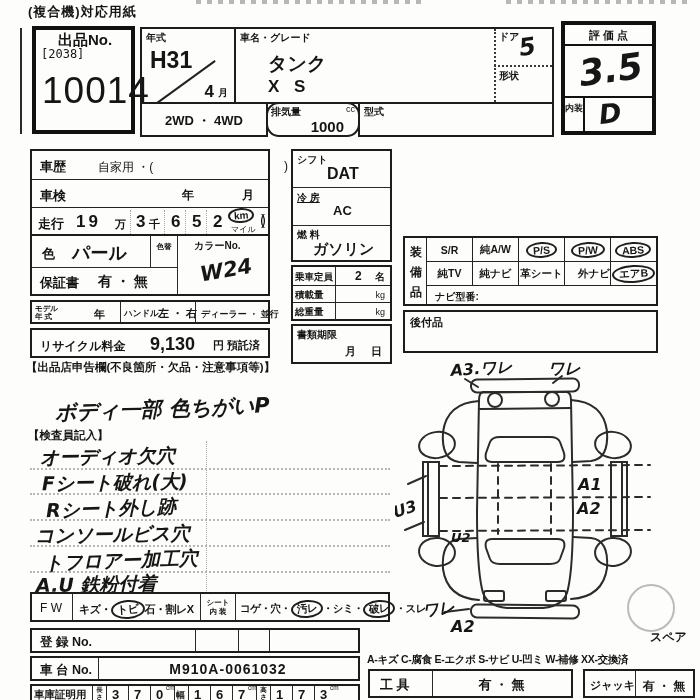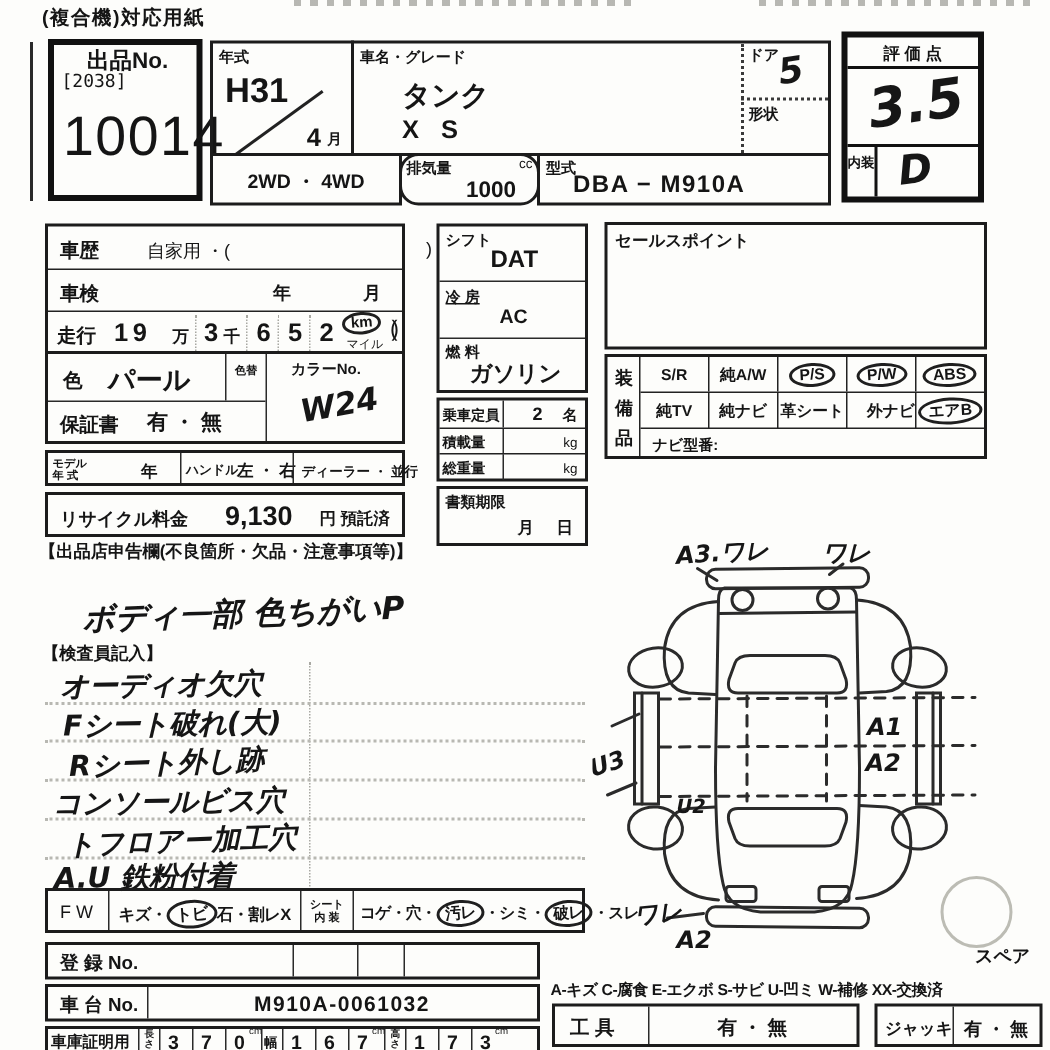--- a/index.html
+++ b/index.html
@@ -64,21 +64,20 @@
   </div>
 
   <div class="bx" style="left:266px;top:102px;width:94px;height:35px;border-radius:13px;">
     <div class="lbl" style="left:3px;top:1px;">排気量</div>
     <div class="txt" style="right:3px;top:0px;font-size:9px;">cc</div>
     <div class="txt" style="right:14px;bottom:0;font-size:15px;font-weight:bold;">1000</div>
   </div>
 
   <div class="bx" style="left:358px;top:102px;width:196px;height:35px;">
     <div class="lbl" style="left:4px;top:1px;">型式</div>
-    <div class="txt" style="left:22px;bottom:2px;font-size:16px;font-weight:bold;letter-spacing:1px;">DBA − M910A</div>
   </div>
 
   <div class="bxb" style="left:561px;top:21px;width:95px;height:114px;">
     <div class="abs" style="left:0;top:0;width:100%;height:21px;border-bottom:2px solid #111;box-sizing:border-box;">
       <div class="txt" style="left:0;right:0;top:3px;text-align:center;font-size:11px;font-weight:bold;">評 価 点</div>
     </div>
     <div class="txt hw" style="left:14px;top:24px;font-size:36px;transform:rotate(-8deg);">3.5</div>
     <div class="abs" style="left:0;bottom:0;width:100%;height:35px;border-top:2px solid #111;box-sizing:border-box;">
       <div class="abs" style="left:0;top:0;width:20px;height:100%;border-right:2px solid #111;box-sizing:border-box;">
         <div class="stk" style="position:absolute;left:0;right:0;top:5px;font-size:9px;line-height:10px;">内装</div>
@@ -181,23 +180,20 @@
       <div class="txt" style="right:5px;top:4px;font-size:9px;">kg</div>
     </div>
   </div>
 
   <div class="bx" style="left:291px;top:324px;width:101px;height:40px;">
     <div class="lbl" style="left:4px;top:2px;">書類期限</div>
     <div class="txt" style="left:52px;bottom:3px;font-size:11px;font-weight:bold;">月</div>
     <div class="txt" style="right:8px;bottom:3px;font-size:11px;font-weight:bold;">日</div>
   </div>
 
-  <div class="bx" style="left:403px;top:148px;width:255px;height:85px;">
-    <div class="lbl" style="left:5px;top:3px;font-size:11px;">セールスポイント</div>
-  </div>
 
   <div class="bx" style="left:403px;top:236px;width:255px;height:70px;">
     <div class="abs" style="left:0;top:0;width:22px;height:100%;border-right:1.5px solid #222;box-sizing:border-box;">
       <div class="txt" style="left:5px;top:4px;font-size:12px;font-weight:bold;line-height:20px;">
         <div>装</div>
         <div>備</div>
         <div>品</div>
       </div>
     </div>
     <div class="abs" style="left:22px;top:0;right:0;height:23px;display:flex;">
@@ -232,20 +228,23 @@
         </div>
       <div style="flex:1;display:flex;align-items:center;justify-content:center;font-size:10.5px;font-weight:bold;">
           <span class="oval">エアB</span>
         </div>
     </div>
     <div class="abs" style="left:22px;top:47px;right:0;bottom:0;border-top:1px solid #222;">
       <div class="txt" style="left:8px;top:4px;font-size:10px;font-weight:bold;">ナビ型番:</div>
     </div>
   </div>
 
+  <div class="bx" style="left:403px;top:310px;width:255px;height:43px;">
+    <div class="lbl" style="left:5px;top:3px;font-size:11px;">後付品</div>
+  </div>
 
   <div class="txt hw" style="left:55px;top:395px;font-size:21px;transform:rotate(-2deg);">ボディ一部 色ちがいP</div>
 
   <div class="txt" style="left:28px;top:428px;font-size:11.5px;font-weight:bold;">【検査員記入】</div>
 
   <div class="abs" style="left:30px;top:441px;width:360px;height:150px;">
     <div class="tdotv" style="left:176px;top:0;height:150px;"></div>
     <div class="tdot" style="left:0;top:27px;width:360px;"></div>
     <div class="tdot" style="left:0;top:52px;width:360px;"></div>
     <div class="tdot" style="left:0;top:78px;width:360px;"></div>

